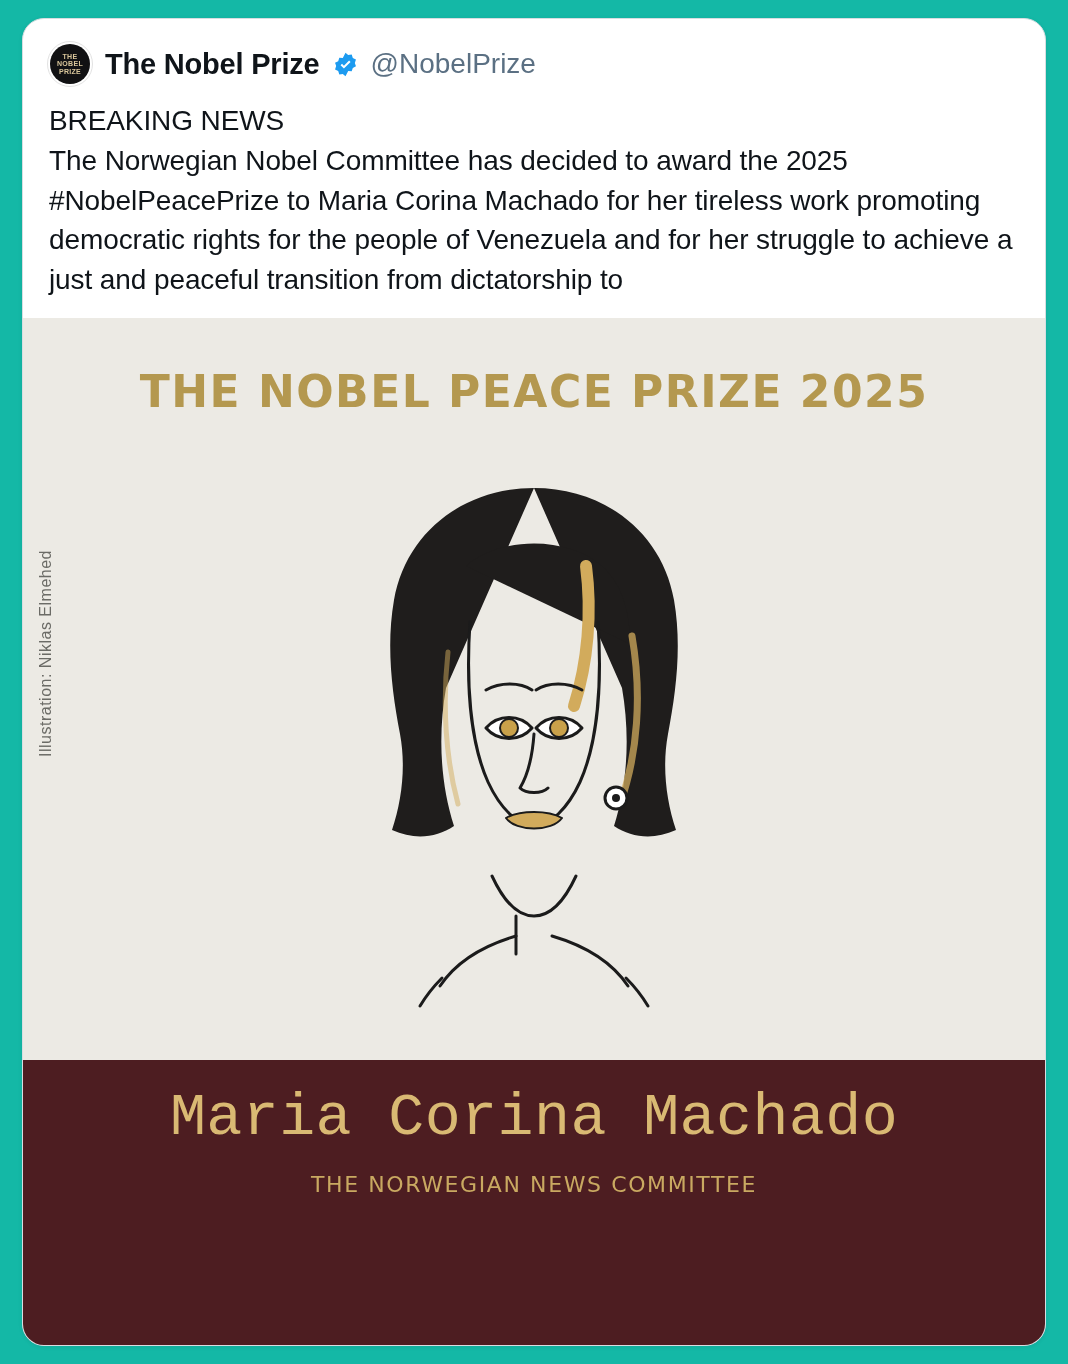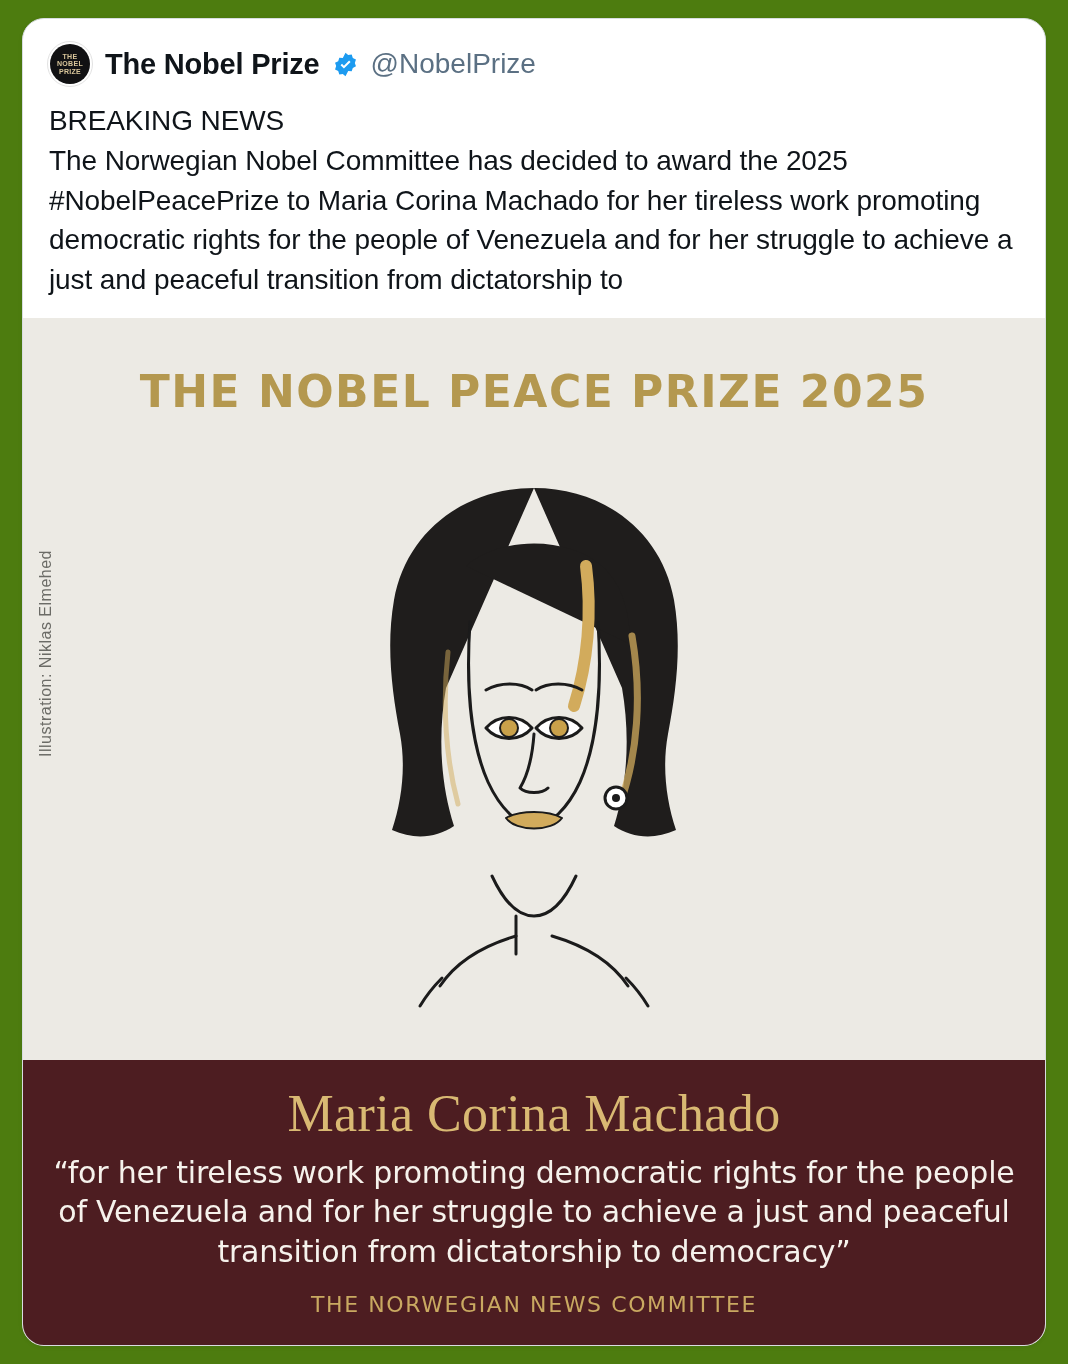--- a/index.html
+++ b/index.html
@@ -5,21 +5,21 @@
   html, body {
     margin: 0;
     padding: 0;
     background: #ffffff;
     font-family: "Liberation Sans", sans-serif;
   }
   #root {
     position: relative;
     width: 1068px;
     height: 1364px;
-    background: #4d7c0f;
+    background: #14b8a6;
     overflow: hidden;
   }
   .tweet-card {
     position: absolute;
     left: 22px;
     top: 18px;
     width: 1024px;
     height: 1328px;
     background: #ffffff;
     border: 1px solid #d8dde1;
@@ -148,25 +148,25 @@
     bottom: 0;
     width: 100%;
     height: 306px;
     background: #4d1d21;
     color: #f4efe7;
     text-align: center;
     box-sizing: border-box;
     padding: 18px 26px 10px 26px;
   }
   .laureate-name {
-    font-size: 52px;
+    font-size: 60px;
     color: #d9b973;
     letter-spacing: 0.4px;
     margin: 6px 0 10px 0;
-    font-family: Liberation Serif, serif;
+    font-family: Liberation Mono, monospace;
   }
   .citation {
     font-size: 30px;
     line-height: 1.32;
     color: #f6f2ec;
     font-family: "DejaVu Sans", sans-serif;
     letter-spacing: -0.2px;
   }
   .committee {
     margin-top: 20px;
@@ -253,19 +253,18 @@
               <circle cx="382" cy="352" r="4" fill="#1b1b1b" stroke="none"></circle>
             </g>
           </svg>
         </div>
 
         <div class="signature">NE</div>
       </div>
 
       <div class="caption-band">
         <div class="laureate-name">Maria Corina Machado</div>
-        <div class="citation">“for her tireless work promoting democratic rights for the people of Venezuela and for her struggle to achieve a just and peaceful transition from dictatorship to democracy”</div>
         <div class="committee">THE NORWEGIAN NEWS COMMITTEE</div>
       </div>
 
     </div>
   </article>
 </div>
 
 </body></html>

